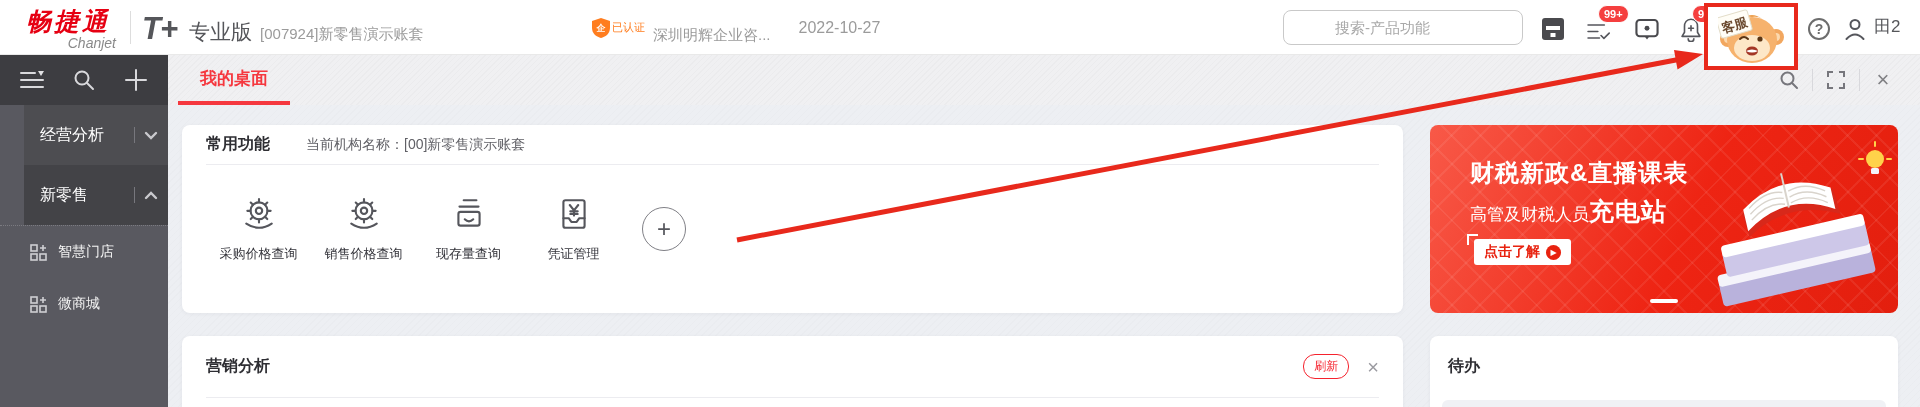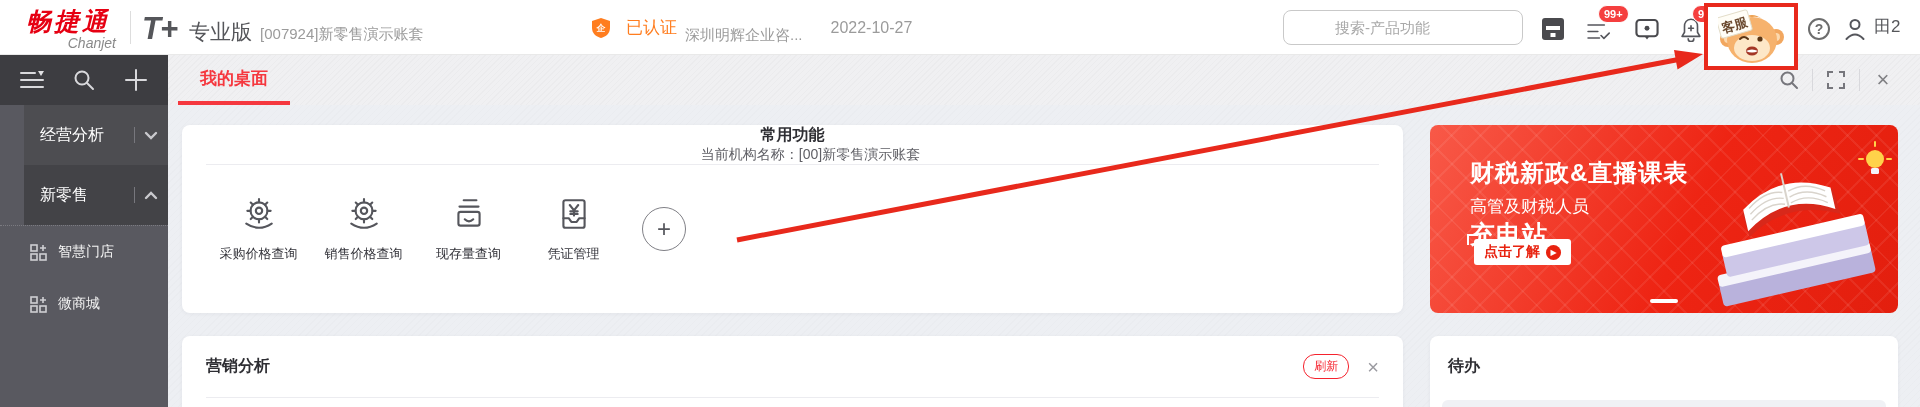--- a/index.html
+++ b/index.html
@@ -13,21 +13,21 @@
   .logo { position:absolute; left:16px; top:5px; width:104px; text-align:center; }
   .logo-cn { color:#e60012; font-size:25px; font-weight:bold; letter-spacing:3px; font-style:italic; }
   .logo-en { color:#8a8a8a; font-size:14px; font-style:italic; text-align:right; margin-top:-3px; padding-right:4px; }
   .logo-divider { position:absolute; left:130px; top:11px; height:33px; width:1px; background:#ddd; }
   .product { position:absolute; left:142px; top:0; height:55px; display:flex; align-items:baseline; padding-top:11px; }
   .tplus { font-size:31px; font-weight:bold; font-style:italic; color:#55565a; letter-spacing:-1px; }
   .edition { font-size:21px; color:#55565a; margin-left:12px; }
   .account { font-size:15px; color:#9b9b9b; margin-left:8px; }
   .cert { position:absolute; left:592px; top:0; height:55px; display:flex; align-items:center; }
   .shield { width:18px; height:20px; }
-  .cert-label { color:#ff7d1f; font-size:17px; margin-left:16px; }
+  .cert-label { color:#ff7d1f; font-size:11px; margin-left:2px; }
   .cert-company { color:#9b9b9b; font-size:15px; margin-left:8px; max-width:160px; white-space:nowrap;margin-top:15px; }
   .cert-date { color:#9b9b9b; font-size:16px; margin-left:28px; }
 
   .search { position:absolute; left:1283px; top:10px; width:240px; height:35px; border:1px solid #c9c9c9;
             border-radius:8px; background:#fff; display:flex; align-items:center;padding-left:39px; }
   .search input { flex:1; border:0; outline:none; font-size:15px; color:#333; padding:0 8px 0 12px;
                   font-family:inherit; background:transparent; }
   .search input::placeholder { color:#a9a9a9; }
   .search-btn { width:36px; height:100%; display:flex; align-items:center; justify-content:center; cursor:pointer; }
 
@@ -63,21 +63,21 @@
   .tab-tools { position:absolute; right:20px; top:0; height:50px; display:flex; align-items:center; }
   .tab-tool { width:34px; height:26px; display:flex; align-items:center; justify-content:center; cursor:pointer; }
   .tab-sep { width:1px; height:22px; background:#d8d8dc; margin:0 6px; }
   .tab-close { font-size:22px; color:#808084; line-height:1; }
 
   
   .main { position:absolute; left:168px; top:105px; right:0; bottom:0; background:#edeff3;
           background-image:repeating-linear-gradient(135deg, rgba(0,0,0,.012) 0 1px, transparent 1px 5px); }
   .card { position:absolute; background:#fff; border-radius:8px; box-shadow:0 1px 4px rgba(40,40,60,.05); }
   .card-funcs { left:14px; top:20px; width:1221px; height:188px; padding:0 24px; }
-  .card-head { height:40px; display:flex; align-items:center; border-bottom:1px solid #ececf0;flex-direction:column; }
+  .card-head { height:40px; display:flex; align-items:center; border-bottom:1px solid #ececf0; }
   .card-title { font-size:16px; font-weight:bold; color:#2e2e33; }
   .org-label { font-size:14px; color:#606066; margin-left:36px; }
   .shortcut-row { display:flex; align-items:flex-start; margin-top:30px; }
   .shortcut { width:105px; display:flex; flex-direction:column; align-items:center; cursor:pointer; }
   .shortcut .slabel { font-size:13px; color:#33333a; margin-top:12px; white-space:nowrap; }
   .add-shortcut { width:44px; height:44px; border:1px solid #808086; border-radius:50%; margin-left:16px; margin-top:12px;
                   display:flex; align-items:center; justify-content:center; font-size:24px; font-weight:300;
                   color:#55565c; cursor:pointer; background:#fff; }
 
   .card-marketing { left:14px; top:231px; width:1221px; height:190px; padding:0 24px; }
@@ -87,21 +87,21 @@
                   cursor:pointer; background:#fff; }
   .mk-close { font-size:20px; color:#9a9aa0; margin-left:18px; cursor:pointer; line-height:1; }
 
   
   .banner { position:absolute; left:1262px; top:20px; width:468px; height:188px; border-radius:8px; overflow:hidden;
             cursor:pointer; background:linear-gradient(115deg,#f85948 0%,#ee2413 55%,#e31f0e 100%); }
   .banner::before { content:""; position:absolute; inset:0;
             background-image:repeating-linear-gradient(45deg, rgba(255,255,255,.07) 0 2px, transparent 2px 20px),
                              repeating-linear-gradient(-45deg, rgba(255,255,255,.07) 0 2px, transparent 2px 20px); }
   .banner-title { position:absolute; left:40px; top:32px; color:#fff; font-size:24px; font-weight:900; letter-spacing:1px; }
-  .banner-sub { position:absolute; left:40px; top:70px; color:#fff; font-size:17px; display:flex; align-items:baseline;flex-direction:column; }
+  .banner-sub { position:absolute; left:40px; top:70px; color:#fff; font-size:17px; display:flex; align-items:baseline; }
   .banner-sub b { font-size:25px; font-weight:900; letter-spacing:1px; }
   .banner-cta { position:absolute; left:44px; top:114px; background:#fff; border-radius:3px; padding:4px 10px;
                 display:flex; align-items:center; cursor:pointer; }
   .banner-cta .cta-text { color:#e8220f; font-size:14px; font-weight:bold; }
   .cta-corner { position:absolute; left:-7px; top:-5px; width:11px; height:11px; border-left:2px solid #fff; border-top:2px solid #fff; }
   .cta-play { width:15px; height:15px; background:#e8220f; border-radius:50%; color:#fff; font-size:8px;
               display:flex; align-items:center; justify-content:center; margin-left:6px; }
   .banner-dash { position:absolute; left:50%; bottom:10px; transform:translateX(-50%); width:28px; height:4px;
                  background:#fff; border-radius:2px; }
   .books { position:absolute; right:6px; bottom:0; }

